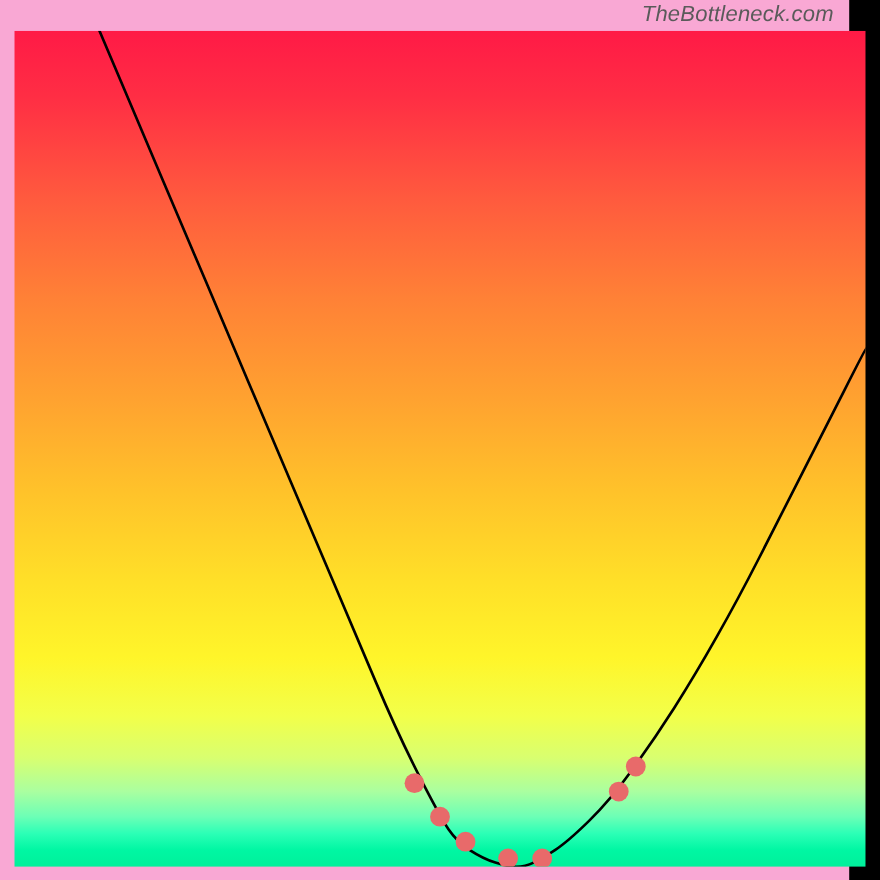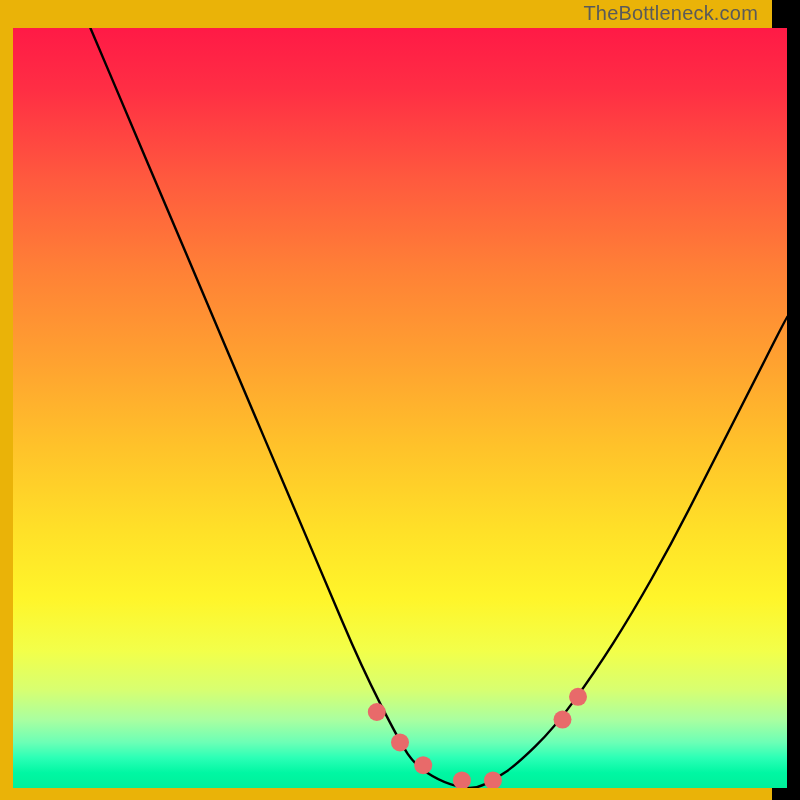--- a/index.html
+++ b/index.html
@@ -8,21 +8,22 @@
     width: 800px;
     height: 800px;
     background: #000;
     font-family: Arial, Helvetica, sans-serif;
     overflow: hidden;
   }
   .frame {
     position: relative;
     width: 772px;
     height: 800px;
-    background: #eab308;
+    background: #f9a8d4;
+    font-style: italic;
   }
   .watermark {
     position: absolute;
     top: 2px;
     right: 14px;
     color: #5a5a5a;
     font-size: 20px;
     font-weight: 400;
     font-family: Arial, sans-serif;
     letter-spacing: 0.2px;

